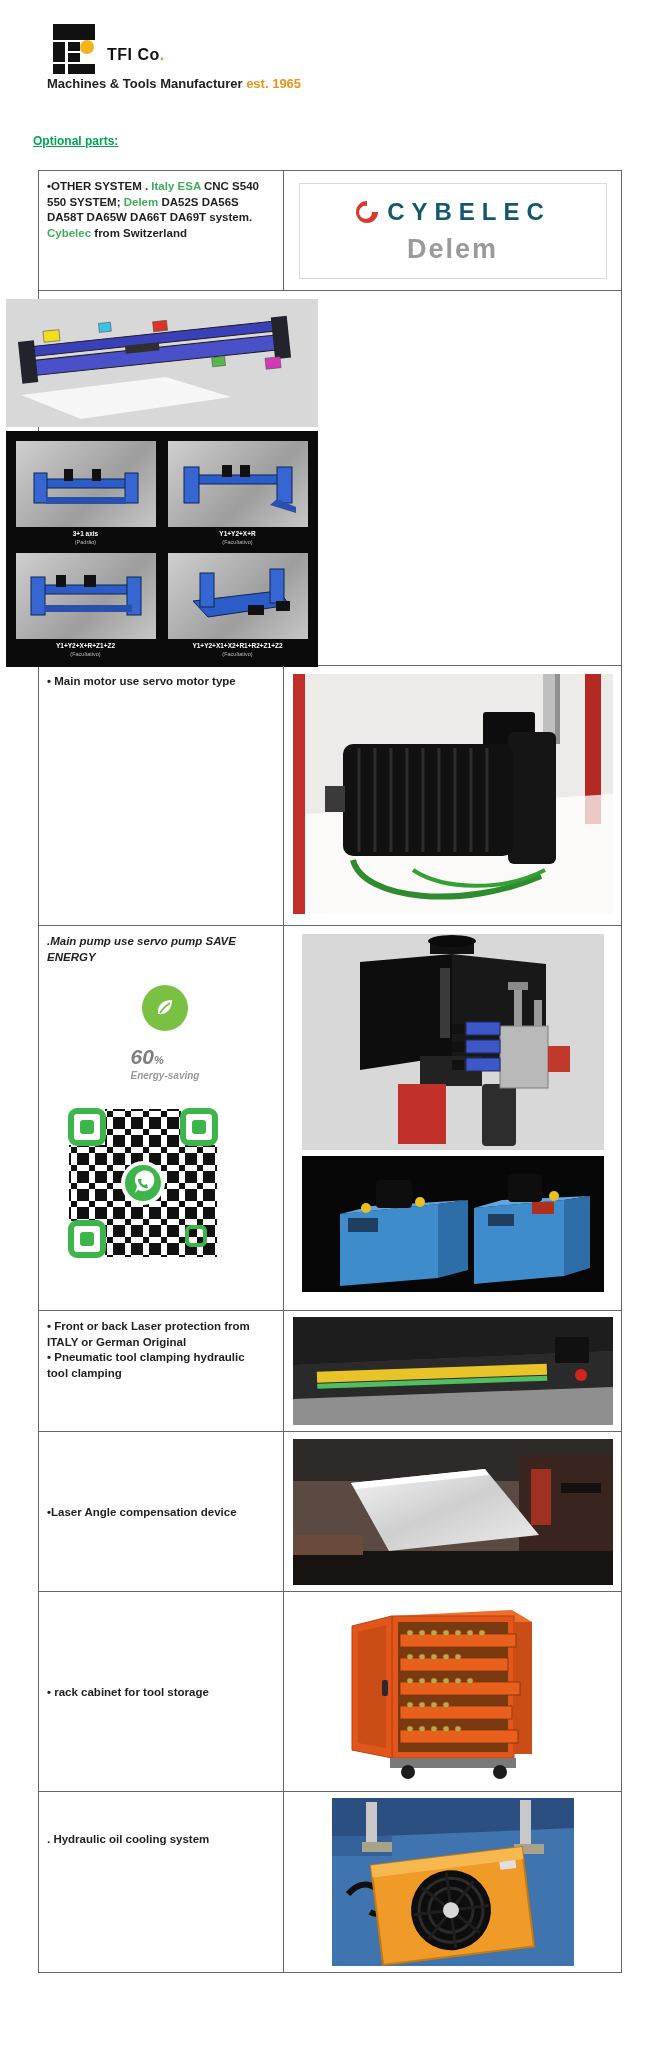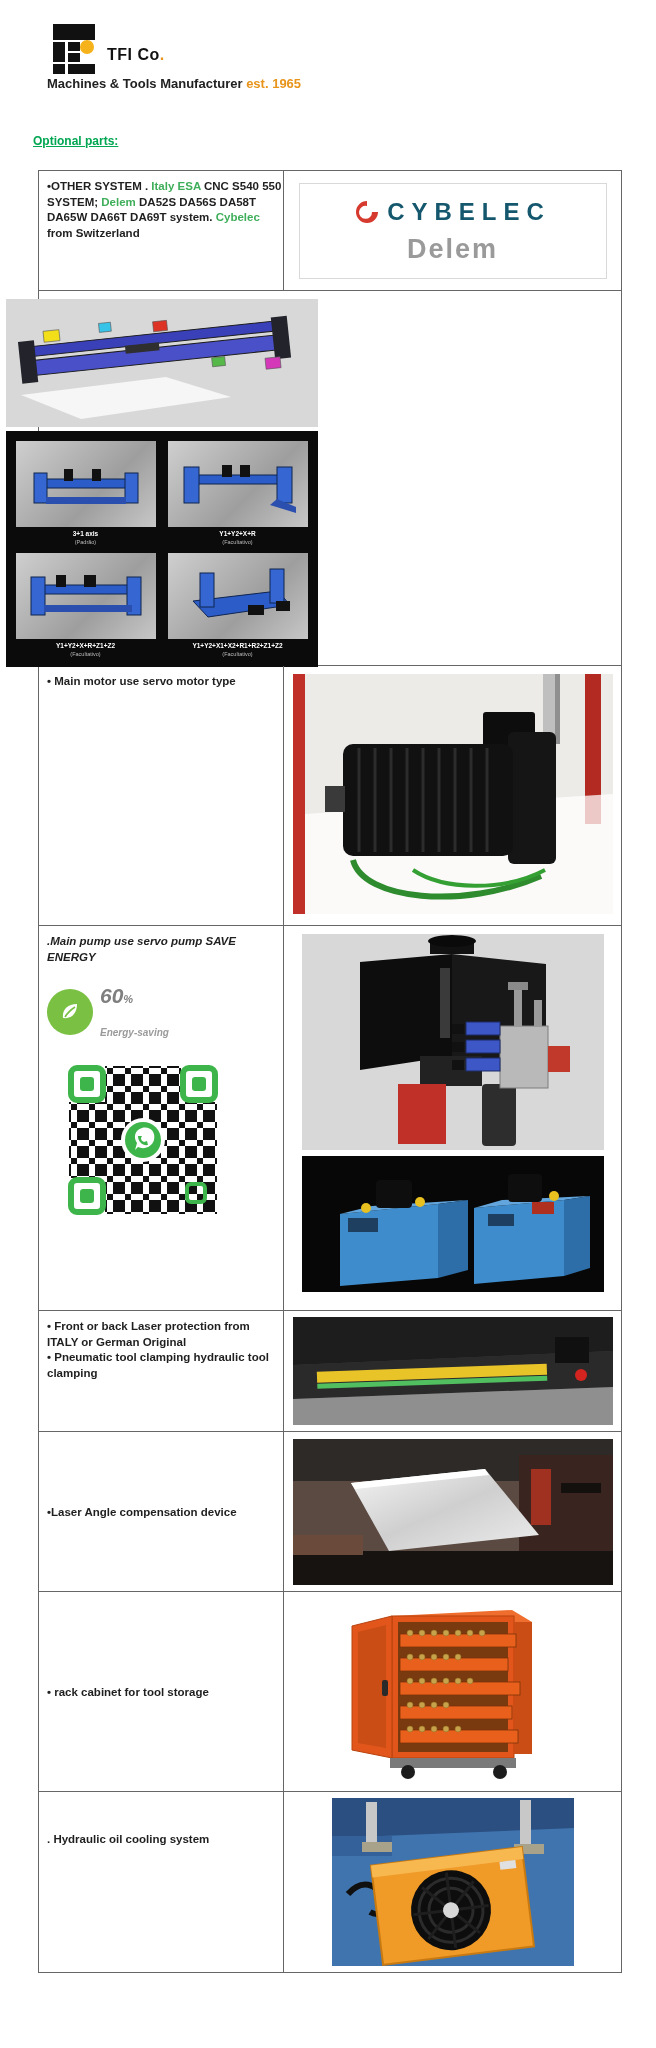--- a/index.html
+++ b/index.html
@@ -15,21 +15,21 @@
   .logo-tag .est{color:#e8941a;}
 
   
   .heading{position:absolute;left:33px;top:134px;margin:0;font-size:12px;font-weight:bold;
            color:#00a651;text-decoration:underline;}
 
   
   .otable{position:absolute;left:38px;top:170px;width:584px;border:1px solid #666;box-sizing:border-box;}
   .orow{display:grid;grid-template-columns:245px 1fr;border-top:1px solid #666;box-sizing:border-box;}
   .orow:first-child{border-top:none;}
-  .cell-l{border-right:1px solid #666;padding:8px 0 6px 8px;box-sizing:border-box;
+  .cell-l{border-right:1px solid #666;padding:8px 16px 6px 8px;box-sizing:border-box;
           font-size:11.5px;font-weight:bold;line-height:1.35;}
   .cell-r{display:flex;flex-direction:column;align-items:center;box-sizing:border-box;}
   .gtxt{color:#3fae5a;}
   .vcenter{display:flex;flex-direction:column;justify-content:center;}
 
   
   .r1{height:119px;} .r2{height:375px;} .r3{height:260px;} .r4{height:385px;font-style:italic;}
   .r5{height:121px;} .r6{height:160px;} .r7{height:200px;} .r8{height:181px;}
 
   
@@ -42,25 +42,25 @@
   
   .bg-grid{width:312px;background:#0b0b0b;padding:10px 8px 8px 8px;box-sizing:border-box;
            display:grid;grid-template-columns:1fr 1fr;gap:6px 8px;margin-top:4px;}
   .bg-item{display:flex;flex-direction:column;align-items:center;}
   .bg-shot{width:140px;height:86px;background:linear-gradient(135deg,#cfcfcf,#9e9e9e 60%,#c7c7c7);
            display:flex;align-items:center;justify-content:center;}
   .bg-cap{color:#fff;font-size:6.5px;font-weight:bold;margin-top:3px;text-align:center;line-height:1.3;}
   .bg-sub{color:#bbb;font-size:5.5px;font-weight:normal;}
 
   
-  .badge{display:flex;align-items:center;gap:7px;margin:20px 0 0 8px;}
+  .badge{display:flex;align-items:center;gap:15px;margin:20px 0 0 8px;flex-direction:column;}
   .badge-circle{width:46px;height:46px;border-radius:50%;background:#7ac143;display:flex;align-items:center;justify-content:center;}
   .badge-num{font-size:21px;font-weight:bold;color:#7f7f7f;line-height:1;}
   .badge-num .pct{font-size:11px;}
-  .badge-label{font-size:10px;font-weight:bold;color:#9a9a9a;margin-top:20px;}
+  .badge-label{font-size:10px;font-weight:bold;color:#9a9a9a;margin-top:2px;}
   .qr-wrap{margin:22px 0 0 26px;}
 
   
   .imgpad{margin-top:8px;}
 </style>
 </head>
 <body>
 
 <div class="page">
 

